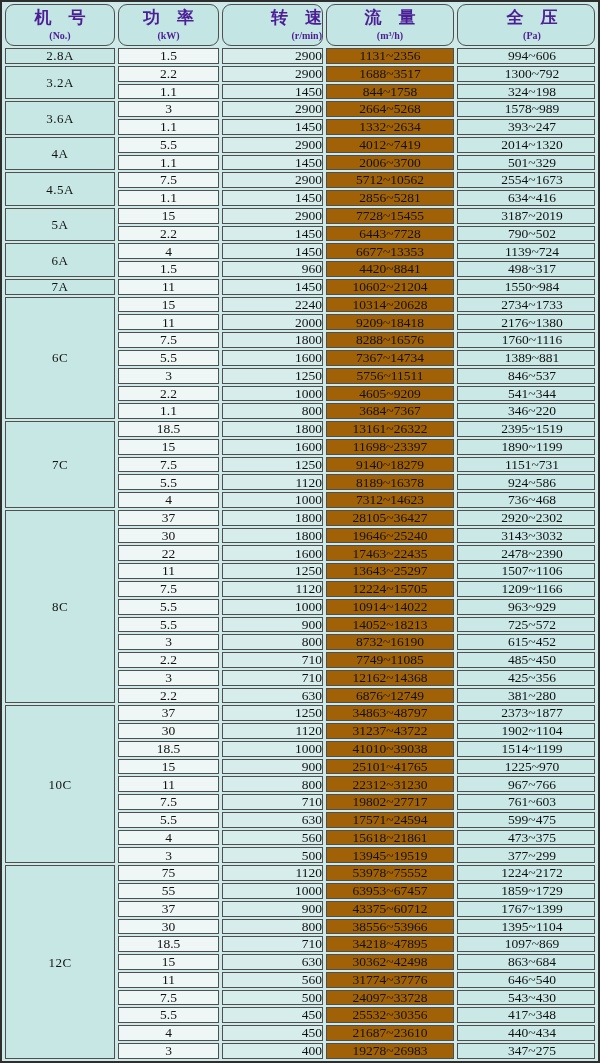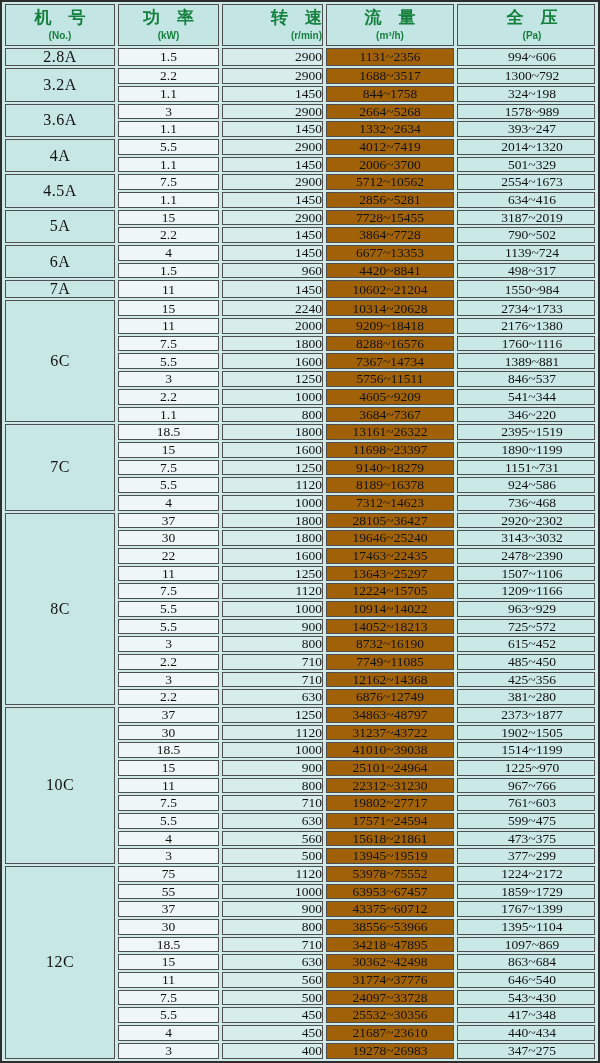--- a/index.html
+++ b/index.html
@@ -22,40 +22,41 @@
     border: 1px solid #4f4f4f;
     text-align: center;
     vertical-align: middle;
     padding: 0;
     overflow: hidden;
     white-space: nowrap;
   }
   thead tr { height: 42px; }
   th {
     background: #c3e5e3;
-    font-family: Liberation Sans, sans-serif;
-    color: #15803d;
+    font-family: Liberation Serif, serif;
+    color: #4c1d95;
+    border-radius: 9px;
   }
   .h-title {
     font-size: 17px;
     font-weight: bold;
     line-height: 20px;
   }
   .h-unit {
     font-size: 10px;
     font-weight: bold;
     line-height: 15px;
   }
   td {
     font-family: "Liberation Serif", serif;
     font-size: 13.5px;
     color: #121212;
     line-height: 1;
   }
-  td.model { font-size: 16px; letter-spacing: 0.5px; }
+  td.model { font-size: 13px; letter-spacing: 0.5px; }
   .col0 { background: #c7e7e5; }
   .col1 { background: #eef7f5; }
   .col2 { background: #d6edeb; text-align: right; }
   .col3 { background: #a16207; }
   .col4 { background: #c9e8e6; padding-left: 12px; }
   th.col0, th.col1, th.col2, th.col3, th.col4 { background: #c3e5e3; }
 </style>
 </head>
 <body>
 
@@ -154,21 +155,21 @@
       <tr>
         <td rowspan="2" class="col0 model">5A</td>
         <td class="col1">15</td>
         <td class="col2">2900</td>
         <td class="col3">7728~15455</td>
         <td class="col4">3187~2019</td>
       </tr>
       <tr>
         <td class="col1">2.2</td>
         <td class="col2">1450</td>
-        <td class="col3">3864~7728</td>
+        <td class="col3">6443~7728</td>
         <td class="col4">790~502</td>
       </tr>
       <tr>
         <td rowspan="2" class="col0 model">6A</td>
         <td class="col1">4</td>
         <td class="col2">1450</td>
         <td class="col3">6677~13353</td>
         <td class="col4">1139~724</td>
       </tr>
       <tr>
@@ -329,32 +330,32 @@
         <td rowspan="9" class="col0 model">10C</td>
         <td class="col1">37</td>
         <td class="col2">1250</td>
         <td class="col3">34863~48797</td>
         <td class="col4">2373~1877</td>
       </tr>
       <tr>
         <td class="col1">30</td>
         <td class="col2">1120</td>
         <td class="col3">31237~43722</td>
-        <td class="col4">1902~1505</td>
+        <td class="col4">1902~1104</td>
       </tr>
       <tr>
         <td class="col1">18.5</td>
         <td class="col2">1000</td>
         <td class="col3">41010~39038</td>
         <td class="col4">1514~1199</td>
       </tr>
       <tr>
         <td class="col1">15</td>
         <td class="col2">900</td>
-        <td class="col3">25101~24964</td>
+        <td class="col3">25101~41765</td>
         <td class="col4">1225~970</td>
       </tr>
       <tr>
         <td class="col1">11</td>
         <td class="col2">800</td>
         <td class="col3">22312~31230</td>
         <td class="col4">967~766</td>
       </tr>
       <tr>
         <td class="col1">7.5</td>

